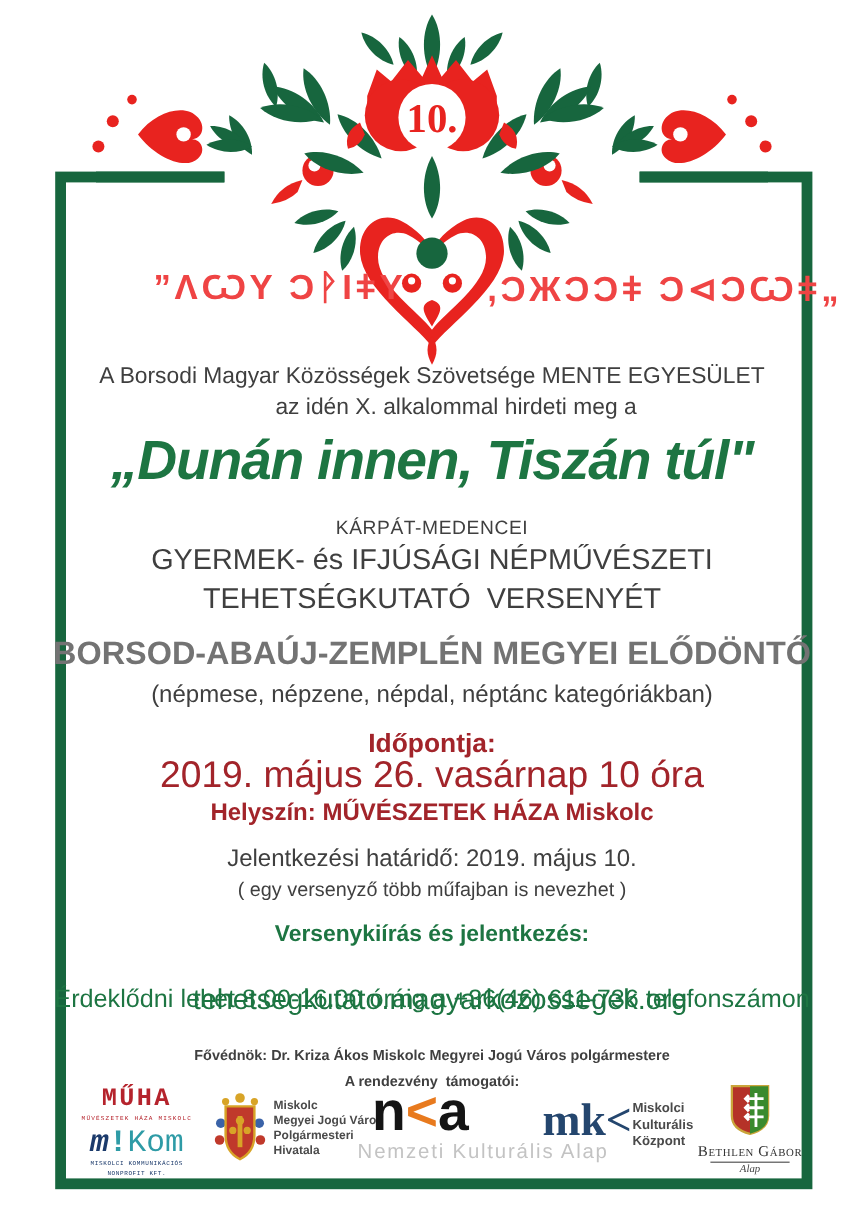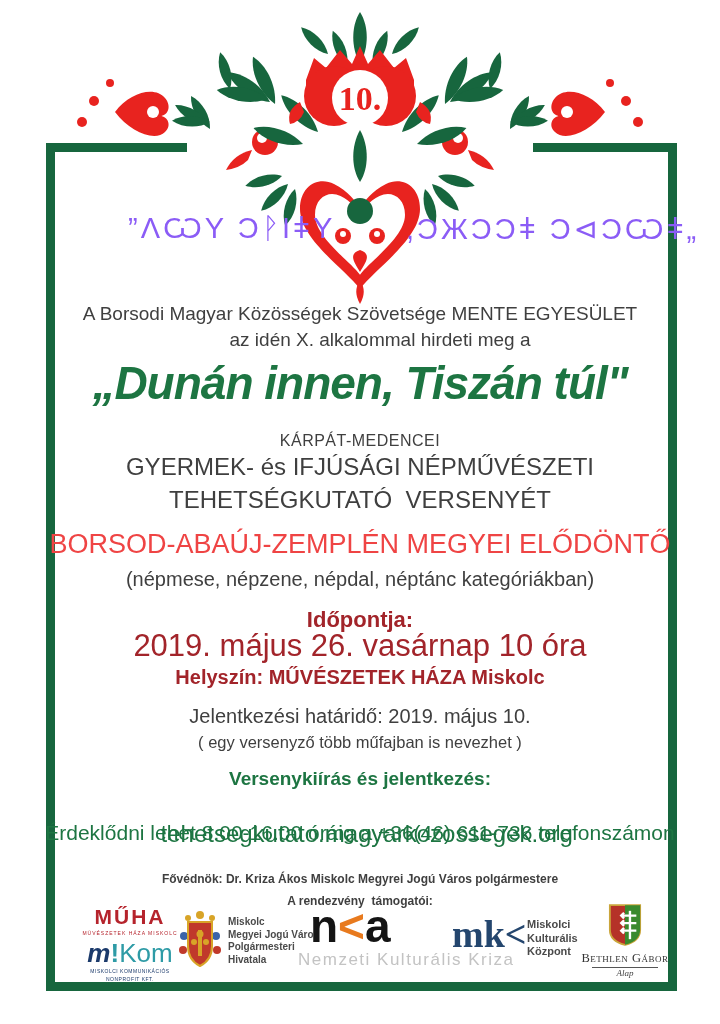--- a/index.html
+++ b/index.html
@@ -7,21 +7,21 @@
     width:720px;height:1024px;position:relative;background:#ffffff;overflow:hidden;
     font-family:"Liberation Sans",sans-serif;
   }
   .abs{position:absolute;}
   .cline{position:absolute;left:0;right:0;text-align:center;white-space:pre-wrap;}
   
   .frame{position:absolute;left:46px;top:143px;width:631px;height:848px;
          border:9px solid #17663e;box-sizing:border-box;}
   
   .ornament{position:absolute;left:60px;top:4px;width:600px;height:304px;}
-  .runic{position:absolute;top:212px;font-weight:400;font-size:29px;color:#8b5cf6;
+  .runic{position:absolute;top:224px;font-weight:700;font-size:29px;color:#ef4444;
          letter-spacing:3px;white-space:pre;}
   .runic-left{left:128px;}
   .runic-right{left:406px;}
   
   .gray{color:#3f3f3f;}
   .dred{color:#a2242a;}
   .green{color:#1d7542;}
   .title{font-size:46px;font-weight:700;font-style:italic;color:#1d7542;letter-spacing:-1px;}
   
   .logo-block{position:absolute;text-align:center;}
@@ -120,40 +120,40 @@
 
 <div class="cline gray" style="top:303px;font-size:19px;">A Borsodi Magyar Közösségek Szövetsége MENTE EGYESÜLET</div>
 <div class="cline gray" style="top:329px;font-size:19px;padding-left:40px;">az idén X. alkalommal hirdeti meg a</div>
 
 <div class="cline title" style="top:356px;">„Dunán innen, Tiszán túl"</div>
 
 <div class="cline gray" style="top:432px;font-size:16px;letter-spacing:.5px;">KÁRPÁT-MEDENCEI</div>
 <div class="cline gray" style="top:453px;font-size:24px;">GYERMEK- és IFJÚSÁGI NÉPMŰVÉSZETI</div>
 <div class="cline gray" style="top:486px;font-size:24px;">TEHETSÉGKUTATÓ  VERSENYÉT</div>
 
-<div class="cline" style="top:529px;font-size:27px;font-weight:400;color:#ef4444;">BORSOD-ABAÚJ-ZEMPLÉN MEGYEI ELŐDÖNTŐ</div>
+<div class="cline" style="top:529px;font-size:27px;font-weight:700;color:#737373;">BORSOD-ABAÚJ-ZEMPLÉN MEGYEI ELŐDÖNTŐ</div>
 <div class="cline gray" style="top:568px;font-size:20px;">(népmese, népzene, népdal, néptánc kategóriákban)</div>
 
 <div class="cline dred" style="top:607px;font-size:22px;font-weight:600;">Időpontja:</div>
 <div class="cline dred" style="top:628px;font-size:31px;">2019. május 26. vasárnap 10 óra</div>
 <div class="cline dred" style="top:666px;font-size:20px;font-weight:600;">Helyszín: MŰVÉSZETEK HÁZA Miskolc</div>
 
 <div class="cline gray" style="top:705px;font-size:20px;">Jelentkezési határidő: 2019. május 10.</div>
 <div class="cline gray" style="top:733px;font-size:16.5px;">( egy versenyző több műfajban is nevezhet )</div>
 
 <div class="cline green" style="top:768px;font-size:19px;font-weight:600;">Versenykiírás és jelentkezés:</div>
 <div class="cline" style="top:792px;font-size:24px;">
   <a class="url" href="#">tehetsegkutato.magyarkozossegek.org</a>
 </div>
 <div class="cline green" style="top:821px;font-size:21px;">Érdeklődni lehet 8.00-16.00 óráig a +36(46) 611-736 telefonszámon</div>
 
 <div class="cline gray" style="top:872px;font-size:12px;font-weight:600;">Fővédnök: Dr. Kriza Ákos Miskolc Megyrei Jogú Város polgármestere</div>
 <div class="cline gray" style="top:894px;font-size:12px;font-weight:700;">A rendezvény  támogatói:</div>
 
-<div class="logo-block" style="left:72px;top:905px;width:116px;">
+<div class="logo-block" style="left:56px;top:905px;width:116px;font-family:Liberation Mono, monospace;">
   <div class="muha-name">MŰHA</div>
   <div class="muha-cap">MŰVÉSZETEK HÁZA MISKOLC</div>
   <div class="mikom"><span class="m">m</span><span class="bang">!</span><span class="kom">Kom</span></div>
   <div class="mikom-cap">MISKOLCI KOMMUNIKÁCIÓS</div>
   <div class="mikom-cap">NONPROFIT KFT.</div>
 </div>
 
 <div class="logo-block" style="left:178px;top:910px;width:44px;">
   <svg width="44" height="60" viewBox="0 0 44 60">
     <circle cx="10" cy="8" r="3" fill="#d8a427"></circle>
@@ -172,21 +172,21 @@
 </div>
 <div class="citytext abs" style="left:228px;top:916px;">
   <div>Miskolc</div>
   <div>Megyei Jogú Város</div>
   <div>Polgármesteri</div>
   <div>Hivatala</div>
 </div>
 
 <div class="logo-block" style="left:298px;top:906px;width:210px;text-align:left;">
   <div class="nka-logo"><span>n</span><span class="k">&lt;</span><span>a</span></div>
-  <div class="nka-cap">Nemzeti Kulturális Kriza</div>
+  <div class="nka-cap">Nemzeti Kulturális Alap</div>
 </div>
 
 <div class="logo-block" style="left:452px;top:917px;width:70px;">
   <div class="mkk-logo"><span>mk</span><span>&lt;</span></div>
 </div>
 <div class="mkktext abs" style="left:527px;top:918px;">
   <div>Miskolci</div>
   <div>Kulturális</div>
   <div>Központ</div>
 </div>

